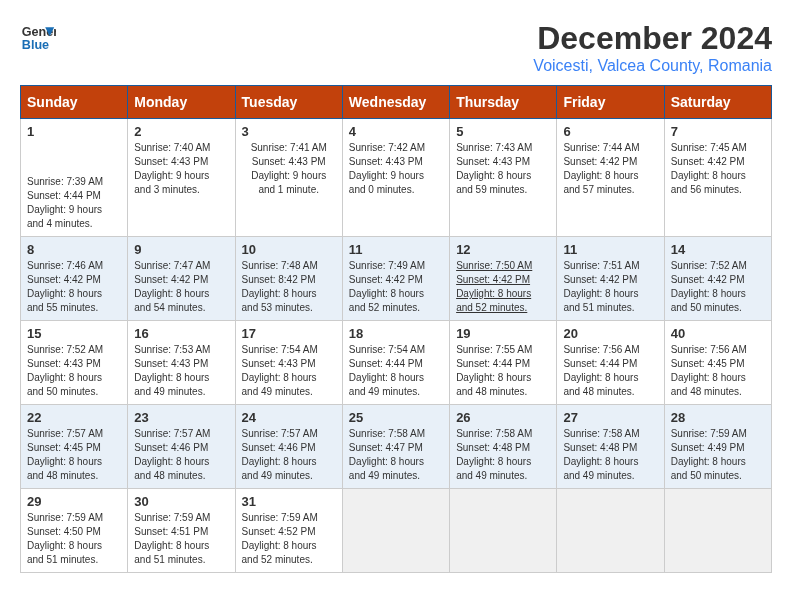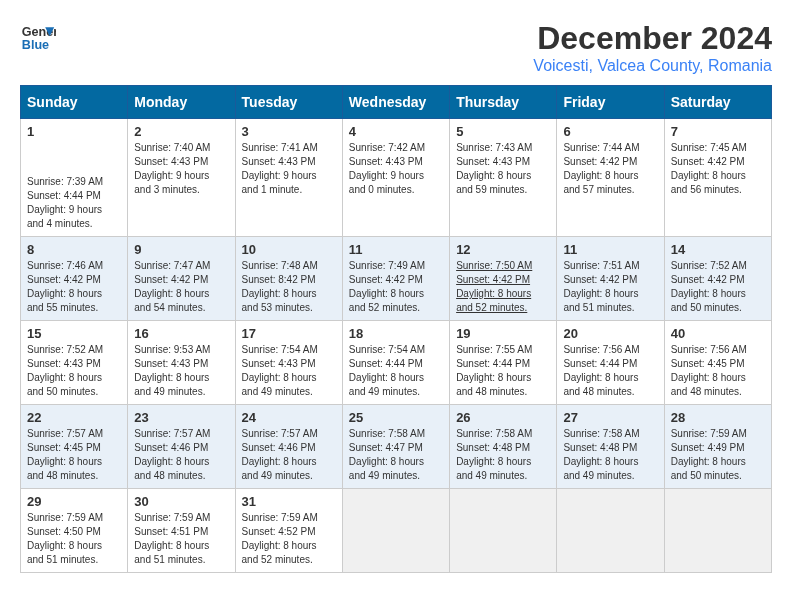--- a/index.html
+++ b/index.html
@@ -35,21 +35,21 @@
     }
     .location-title {
       font-size: 16px;
       color: #3b82f6;
     }
     table {
       width: 100%;
       border-collapse: collapse;
     }
     thead tr {
-      background-color: #0369a1;
+      background-color: #c2410c;
       color: white;
       margin-top: 6px;
     }
     thead th {
       padding: 8px 6px;
       font-size: 14px;
       font-weight: bold;
       text-align: left;
       border: 1px solid #1a5a9a;
     }
@@ -125,21 +125,21 @@
         </td>
         <td>
           <span class="day-num">2</span>
           <div class="day-info" style="white-space: pre-line;">Sunrise: 7:40 AM
 Sunset: 4:43 PM
 Daylight: 9 hours
 and 3 minutes.</div>
         </td>
         <td>
           <span class="day-num">3</span>
-          <div class="day-info" style="white-space: pre-line;">Sunrise: 7:41 AM
+          <div class="day-info" style="white-space: pre-line; text-align: center;">Sunrise: 7:41 AM
 Sunset: 4:43 PM
 Daylight: 9 hours
 and 1 minute.</div>
         </td>
         <td>
           <span class="day-num">4</span>
           <div class="day-info" style="white-space: pre-line;">Sunrise: 7:42 AM
 Sunset: 4:43 PM
 Daylight: 9 hours
 and 0 minutes.</div>
@@ -220,21 +220,21 @@
       <tr>
         <td>
           <span class="day-num">15</span>
           <div class="day-info" style="white-space: pre-line;">Sunrise: 7:52 AM
 Sunset: 4:43 PM
 Daylight: 8 hours
 and 50 minutes.</div>
         </td>
         <td>
           <span class="day-num">16</span>
-          <div class="day-info" style="white-space: pre-line;">Sunrise: 9:53 AM
+          <div class="day-info" style="white-space: pre-line;">Sunrise: 7:53 AM
 Sunset: 4:43 PM
 Daylight: 8 hours
 and 49 minutes.</div>
         </td>
         <td>
           <span class="day-num">17</span>
           <div class="day-info" style="white-space: pre-line;">Sunrise: 7:54 AM
 Sunset: 4:43 PM
 Daylight: 8 hours
 and 49 minutes.</div>

